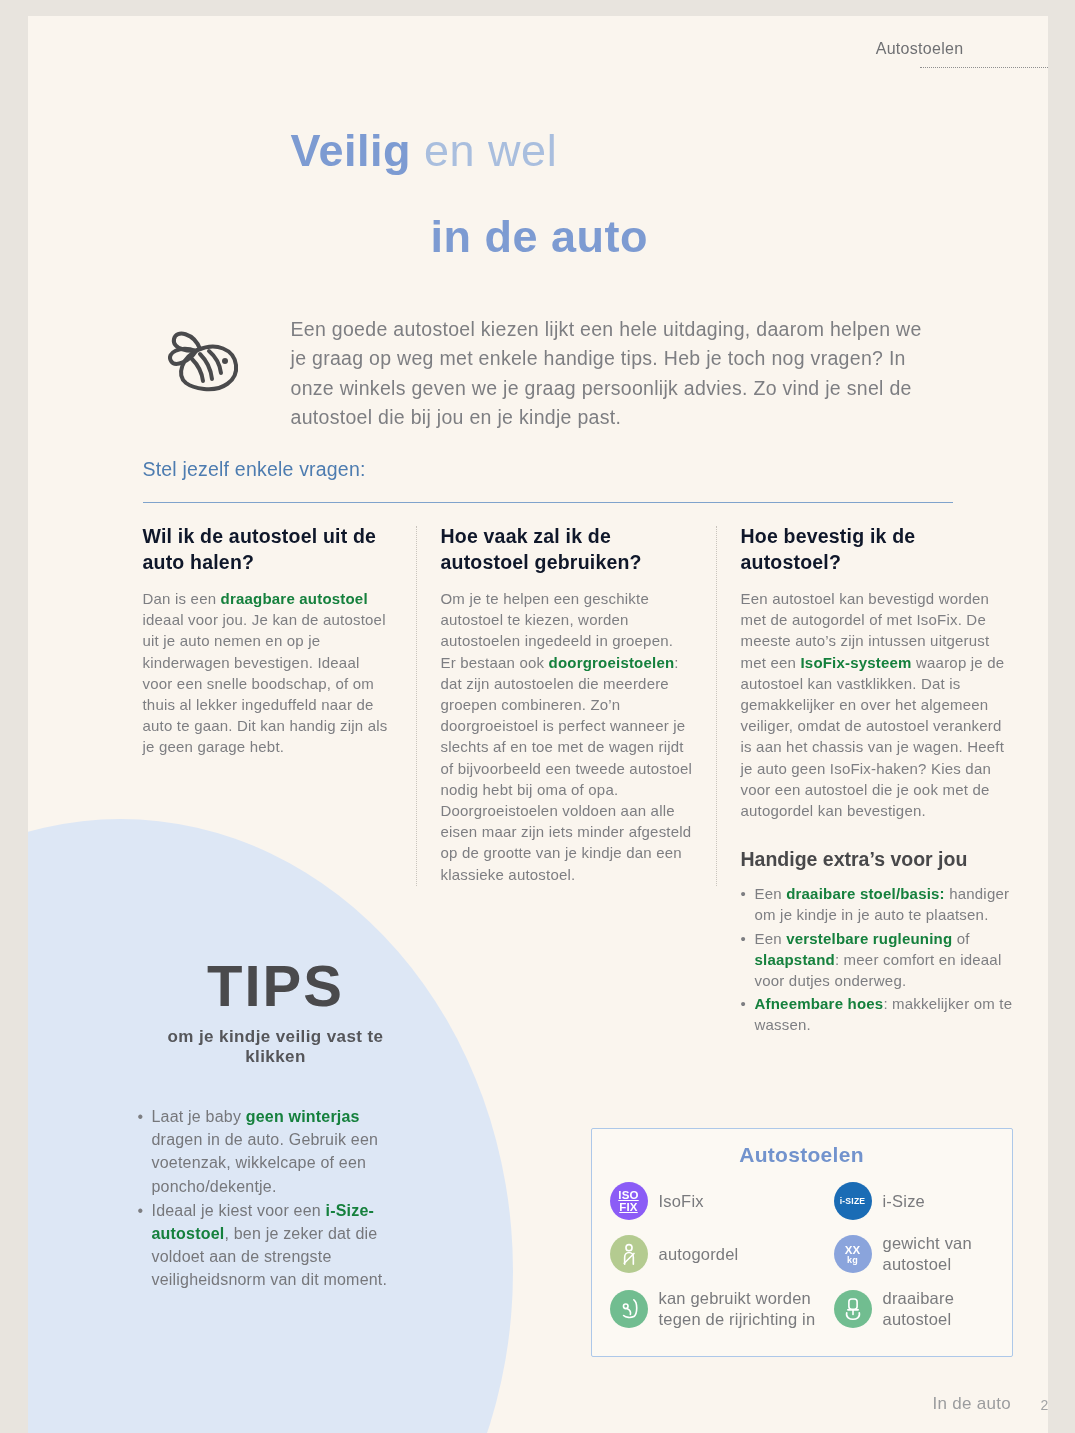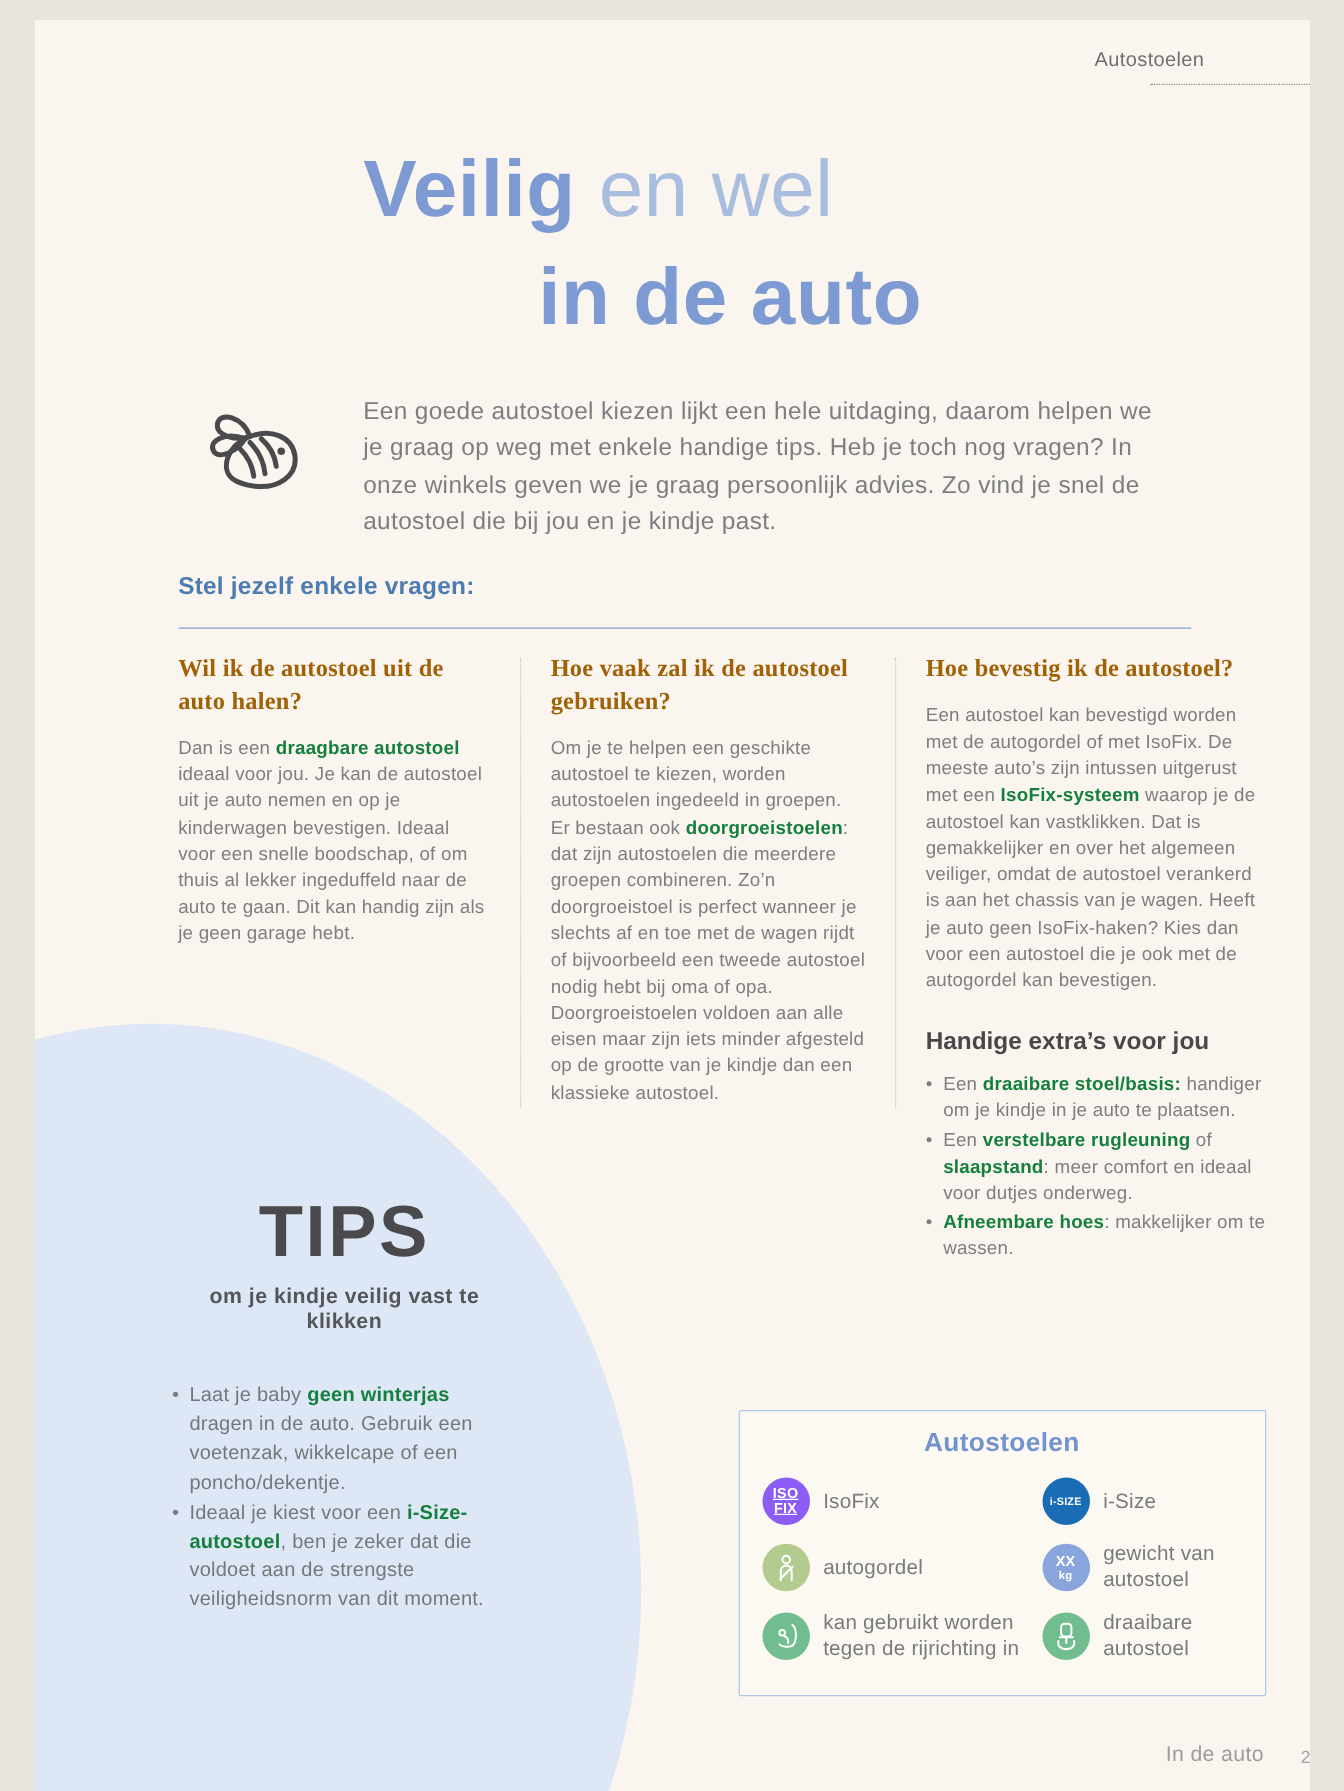--- a/index.html
+++ b/index.html
@@ -9,39 +9,39 @@
     font-family:"Liberation Sans","DejaVu Sans",sans-serif;
     -webkit-font-smoothing:antialiased;
   }
   
   .blob{position:absolute;left:-300px;top:803px;width:785px;height:905px;
     background:#dde7f5;border-radius:50%;}
   
   .header-tab{position:absolute;top:24px;right:84px;font-size:16px;color:#6f7073;letter-spacing:.3px;}
   .header-dots{position:absolute;top:51px;left:892px;right:0;border-top:1.5px dotted #8f8f8f;}
   
-  .title{position:absolute;left:263px;top:92px;font-size:64px;line-height:86px;color:#7d9bd2;letter-spacing:.5px;}
+  .title{position:absolute;left:263px;top:92px;font-size:45px;line-height:86px;color:#7d9bd2;letter-spacing:.5px;}
   .title .accent{font-weight:bold;}
   .title .light{color:#a9bede;font-weight:normal;}
   .title-line2{margin-left:140px;font-weight:bold;}
   
   .bee{position:absolute;left:134px;top:305px;width:90px;height:90px;}
   
   .intro{position:absolute;left:263px;top:279px;width:645px;
     font-size:19.5px;line-height:29.5px;color:#7d7e82;letter-spacing:.3px;}
   
-  .section-heading{position:absolute;left:115px;top:442px;font-size:19.5px;font-weight:bold;color:#4d7cb0;letter-spacing:.2px;text-align:center;}
+  .section-heading{position:absolute;left:115px;top:442px;font-size:19.5px;font-weight:normal;color:#4d7cb0;letter-spacing:.2px;text-align:center;}
   .section-rule{position:absolute;left:115px;right:95px;top:486px;border-top:1px solid #7fa3cc;}
   
   .columns{position:absolute;left:115px;top:507px;width:870px;
     display:grid;grid-template-columns:250px 252px 272px;column-gap:48px;}
   .col-divider{position:absolute;top:510px;height:360px;border-left:1.5px dotted #c9c4bd;}
   .col-divider.d1{left:388px;}
   .col-divider.d2{left:688px;}
-  h3.col-heading{margin:0 0 13px 0;font-size:19.5px;line-height:26px;color:#a16207;letter-spacing:.2px;font-family:Liberation Serif, serif;}
+  h3.col-heading{margin:0 0 13px 0;font-size:19.5px;line-height:26px;color:#0f172a;letter-spacing:.2px;}
   .col-body{font-size:15px;line-height:21.2px;color:#7d7e82;letter-spacing:.2px;}
   .bseg{font-weight:bold;color:#15803d;}
   h3.extras-heading{margin:26px 0 12px 0;font-size:19.5px;line-height:24px;color:#48484a;}
   ul.dotlist{list-style:none;margin:0;padding:0;}
   ul.dotlist li{position:relative;padding-left:14px;margin:0 0 2px 0;
     font-size:15px;line-height:21.2px;color:#7d7e82;letter-spacing:.2px;}
   ul.dotlist li::before{content:"•";position:absolute;left:0;top:0;color:#7d7e82;}
   
   .tips{position:absolute;left:110px;top:936px;width:276px;}
   .tips-title{font-size:58px;font-weight:bold;color:#4a4a4c;text-align:center;letter-spacing:2px;margin:0;}

